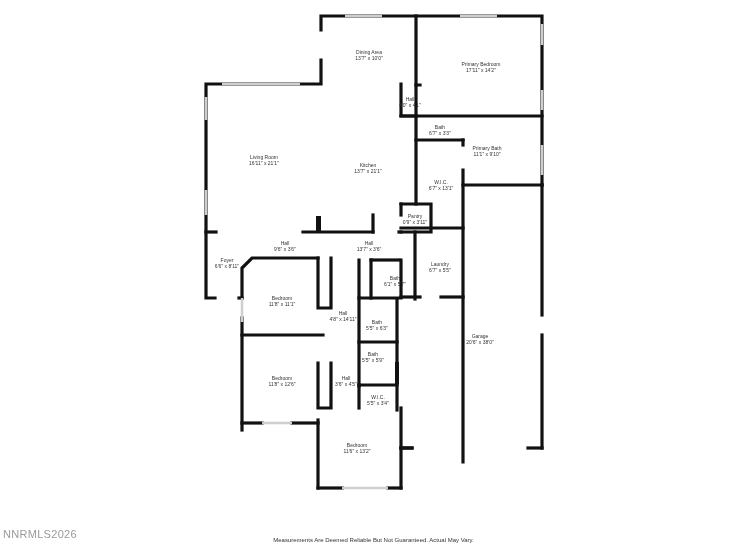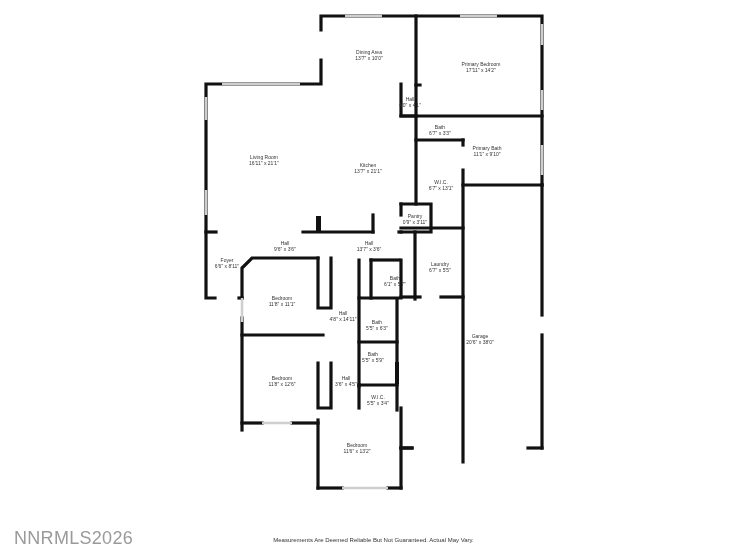--- a/index.html
+++ b/index.html
@@ -1,19 +1,19 @@
 <!DOCTYPE html>
 <html><head>
 <meta charset="utf-8">
 <style>
   html, body { margin:0; padding:0; background:#ffffff; }
   body { width:747px; height:560px; position:relative; overflow:hidden; font-family:"Liberation Sans", sans-serif; }
   #plan { position:absolute; left:0; top:0; width:747px; height:560px; }
   .room-label { font-family:"Liberation Sans", sans-serif; font-size:5px; fill:#333; text-anchor:middle; }
-  .watermark { position:absolute; left:14px; top:528px; font-family:"Liberation Sans", sans-serif; font-size:18px; color:#9a9a9a; letter-spacing:0.3px; }
+  .watermark { position:absolute; left:3px; top:528px; font-family:"Liberation Sans", sans-serif; font-size:11px; color:#9a9a9a; letter-spacing:0.3px; }
   .disclaimer { position:absolute; left:0; width:747px; top:537px; text-align:center; font-family:"Liberation Sans", sans-serif; font-size:6px; color:#333; }
 </style>
 </head>
 <body>
 
 <svg id="plan" viewBox="0 0 747 560" xmlns="http://www.w3.org/2000/svg">
   <g stroke="#111" stroke-width="3.2" fill="none" stroke-linecap="square">
 
     <polyline points="321,30 321,16 542,16 542,185"></polyline>
     <line x1="416" y1="16" x2="416" y2="85"></line>

